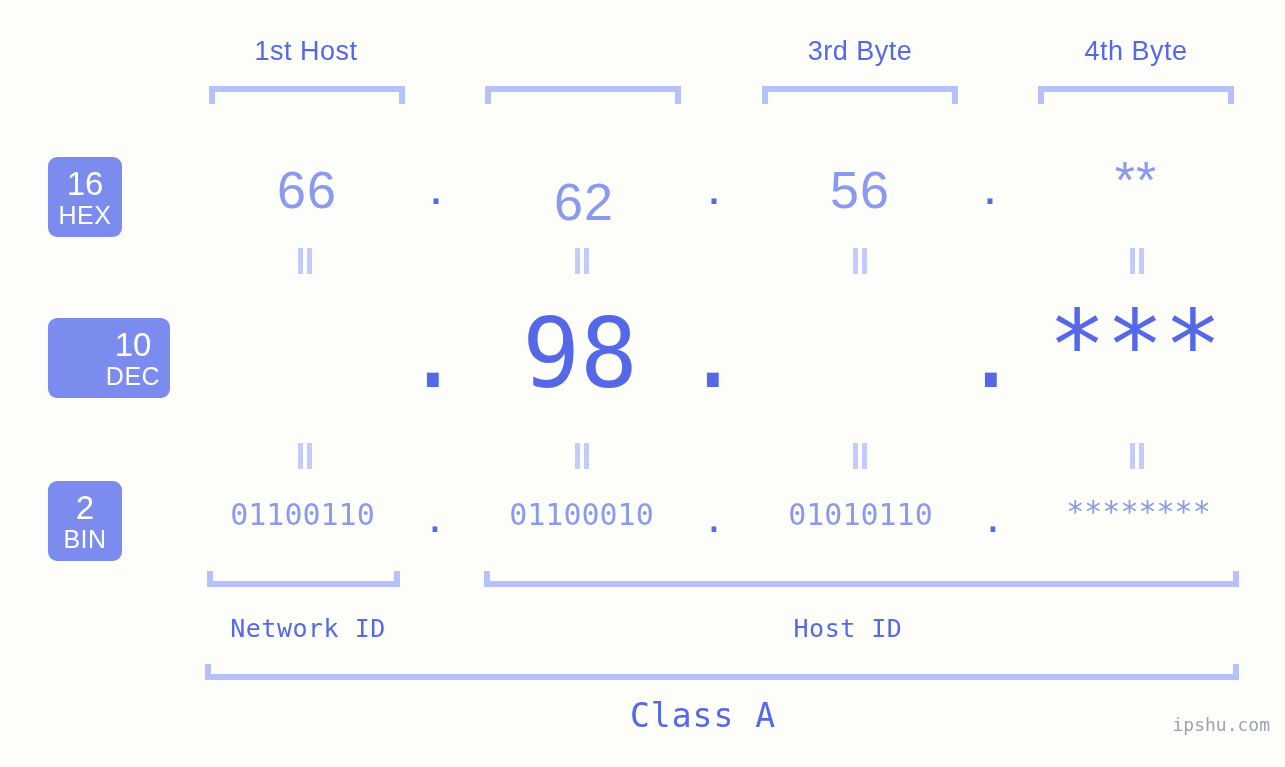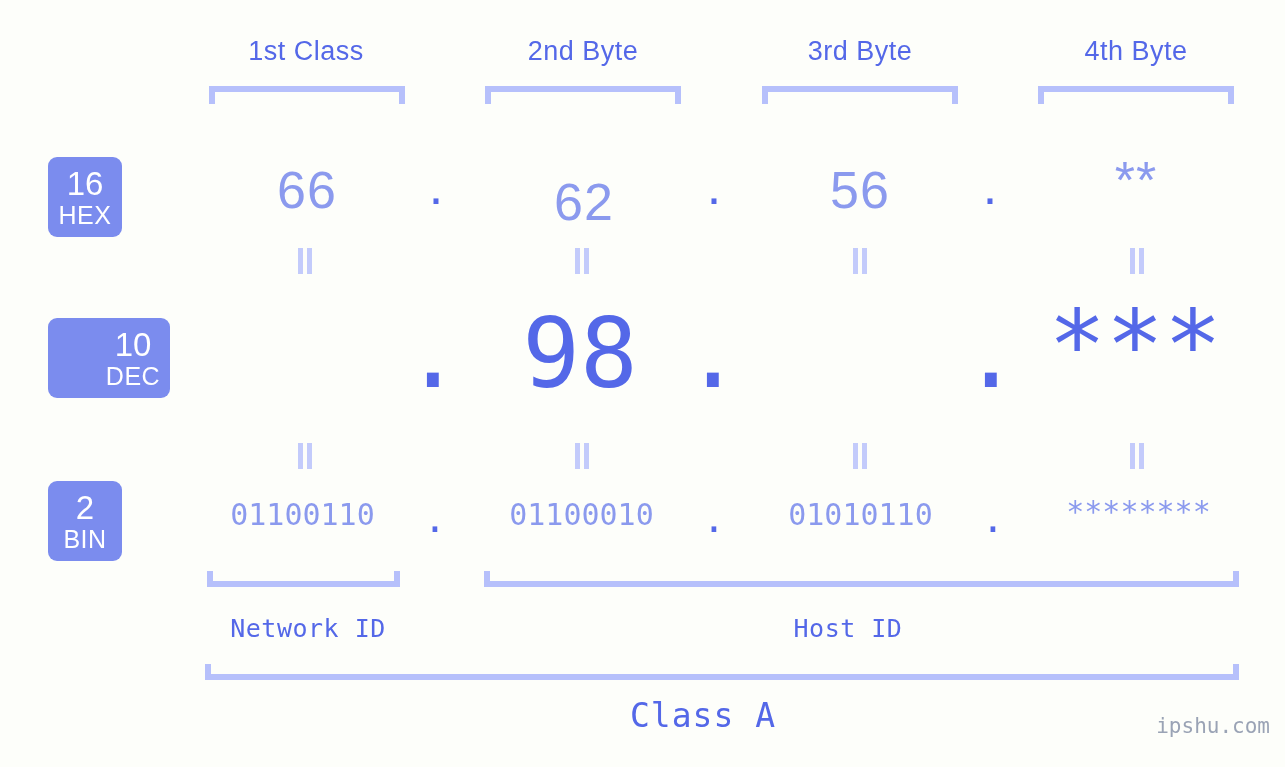--- a/index.html
+++ b/index.html
@@ -159,33 +159,32 @@
   .classlabel {
     font-family: "DejaVu Sans Mono", monospace;
     font-size: 33px;
     color: #5468e8;
     text-align: left;
     white-space: nowrap;
     letter-spacing: 1px;
   }
   .watermark {
     font-family: "DejaVu Sans Mono", monospace;
-    font-size: 21px;
+    font-size: 18px;
     color: #9aa3b5;
     text-align: right;
     white-space: nowrap;
   }
 </style>
 </head>
 <body>
 
 <div id="stage">
 
-  <div class="abs byte-label" style="left:206px; top:36px; width:200px;">1st Class</div>
-  <div class="abs byte-label" style="left:483px; top:36px; width:200px;">2nd Byte</div>
+  <div class="abs byte-label" style="left:206px; top:36px; width:200px;">1st Host</div>
   <div class="abs byte-label" style="left:760px; top:36px; width:200px;">3rd Byte</div>
   <div class="abs byte-label" style="left:1036px; top:36px; width:200px;">4th Byte</div>
 
   <div class="bracket bracket-down" style="left:209px; top:86px; width:196px;"></div>
   <div class="bracket bracket-down" style="left:485px; top:86px; width:196px;"></div>
   <div class="bracket bracket-down" style="left:762px; top:86px; width:196px;"></div>
   <div class="bracket bracket-down" style="left:1038px; top:86px; width:196px;"></div>
 
   <div class="badge" style="left:48px; top:157px;">
     <span class="num">16</span>

